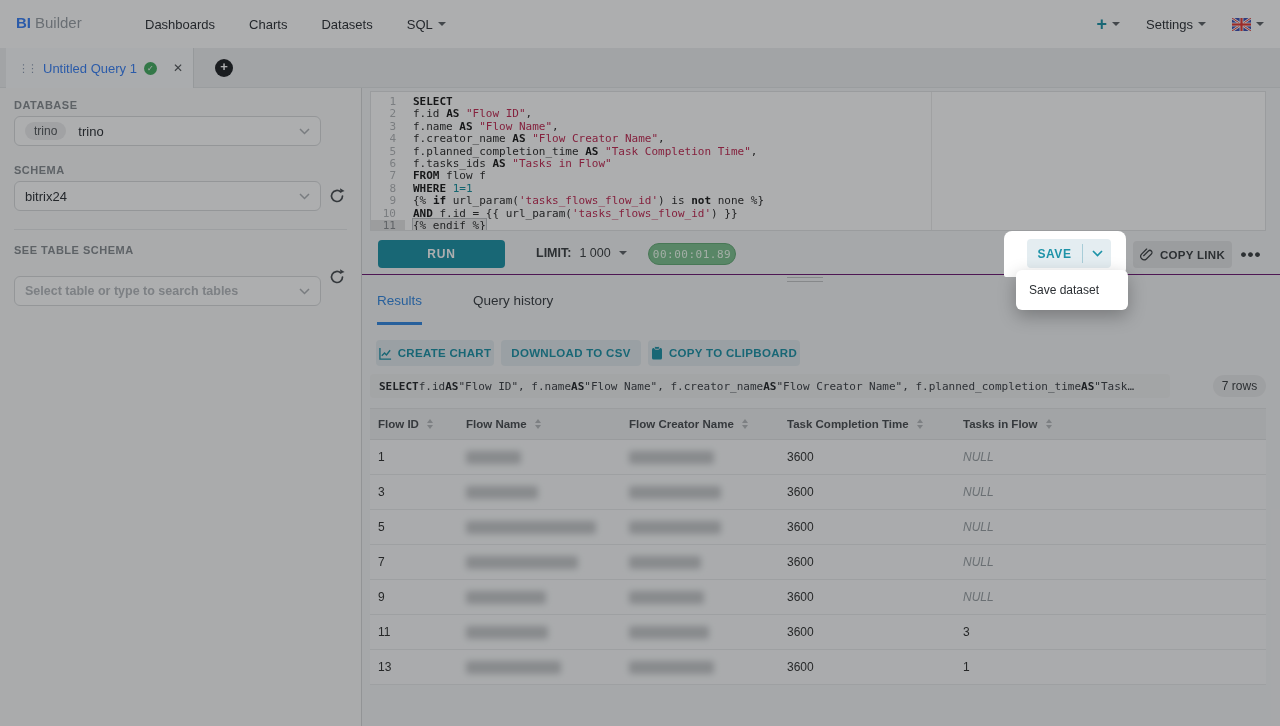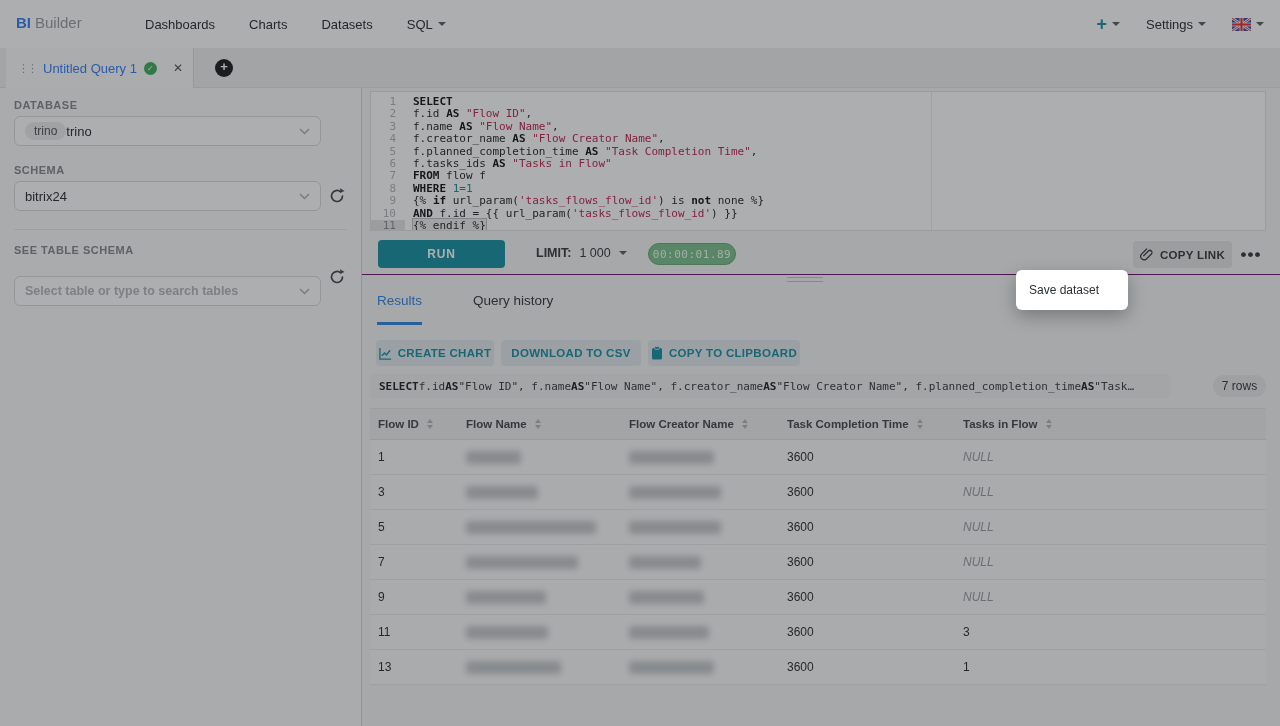--- a/index.html
+++ b/index.html
@@ -28,21 +28,21 @@
   .qtab-title { color:#3b82f6; font-size:13px; white-space:nowrap; }
   .check-badge { width:13px; height:13px; border-radius:50%; background:#47ad63; color:#fff; font-size:8px; display:flex; align-items:center; justify-content:center; flex:none; }
   .tab-close { margin-left:auto; color:#54585c; font-size:12px; cursor:pointer; }
   .newtab-btn { position:absolute; left:206px; top:0; width:36px; height:40px; display:flex; align-items:center; justify-content:center; }
   .plus-circle { width:18px; height:18px; border-radius:50%; background:#212327; color:#fff; font-size:13px; line-height:16px; text-align:center; font-weight:700; }
 
   
   .sidebar { position:absolute; left:0; top:88px; width:361px; height:638px; background:#fafbfb; }
   .side-divider { position:absolute; left:361px; top:88px; width:1px; height:638px; background:#d6d8da; }
   .side-label { position:absolute; left:14px; font-size:11px; font-weight:600; color:#878c91; letter-spacing:.5px; }
-  .select-box { position:absolute; left:14px; width:307px; height:30px; background:#fff; border:1px solid #d9dbdd; border-radius:6px; display:flex; align-items:center; padding:0 10px; gap:0; }
+  .select-box { position:absolute; left:14px; width:307px; height:30px; background:#fff; border:1px solid #d9dbdd; border-radius:6px; display:flex; align-items:center; padding:0 10px; gap:12px; }
   .select-box .chev { margin-left:auto; }
   .pill { background:#ededee; border-radius:10px; font-size:12px; color:#55595d; padding:2px 9px; }
   .sel-value { font-size:13px; color:#2f3338; }
   .sel-placeholder { font-size:12.5px; color:#b6babe; }
   .refresh-btn { position:absolute; left:328px; width:18px; height:18px; cursor:pointer; }
   .side-hr { position:absolute; left:14px; width:333px; height:1px; background:#e7e8ea; }
 
   
   .main { position:absolute; left:362px; top:88px; width:918px; height:638px; background:#f5f6f7; }
 
@@ -401,17 +401,28 @@
             </div>
             <div class="t-cell c4">3600</div>
             <div class="t-cell c5">1</div>
           </div>
         </div>
     </div>
   </div>
 
   <div class="dim-overlay"></div>
 
+  <div class="spotlight-top">
+    <div class="save-split">
+      <button class="save-main">SAVE</button>
+      <div class="save-sep"></div>
+      <button class="save-caret-btn">
+        <svg width="11" height="7" viewBox="0 0 11 7">
+            <polyline points="1,1 5.5,5.5 10,1" fill="none" stroke="#1d93a8" stroke-width="1.7"></polyline>
+          </svg>
+      </button>
+    </div>
+  </div>
   <div class="save-menu">
     <div class="save-menu-item">Save dataset</div>
   </div>
 
 </div>
 
 </body></html>

